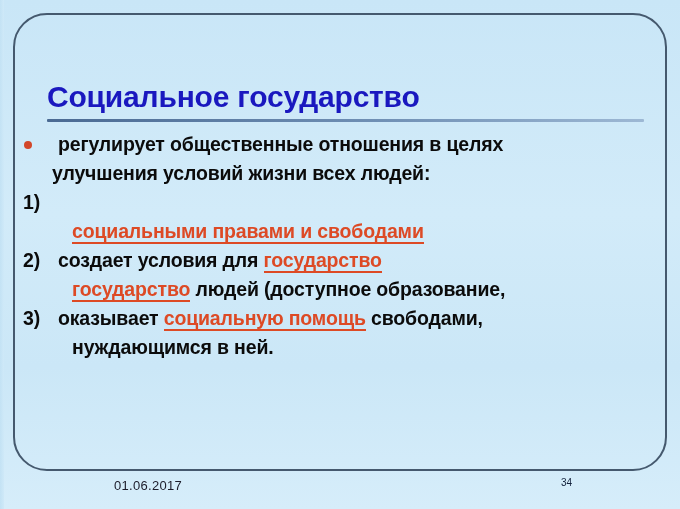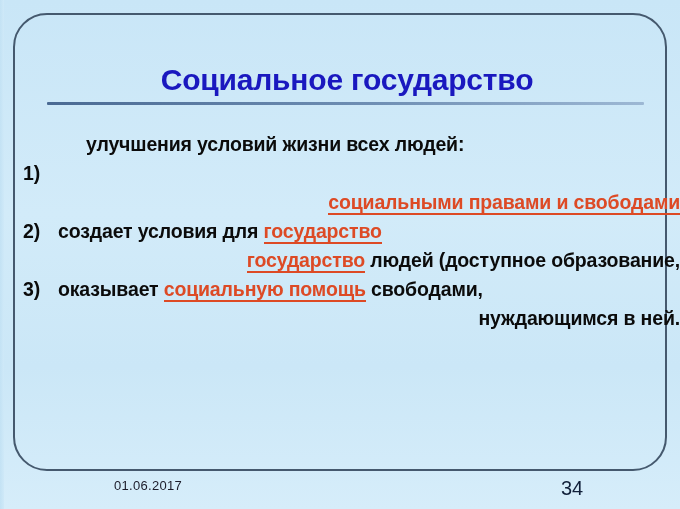--- a/index.html
+++ b/index.html
@@ -42,23 +42,22 @@
     box-sizing: border-box;
     border: 2px solid #45596e;
     border-radius: 34px;
     background: transparent;
   }
 
   
   .title-block {
     position: absolute;
     left: 47px;
-    top: 64px;
+    top: 81px;
     width: 600px;
-    text-align: center;
   }
   .title {
     margin: 0;
     font-size: 30px;
     font-weight: bold;
     color: #1a18bf;
     letter-spacing: -0.2px;
     line-height: 1.05;
     white-space: nowrap;
   }
@@ -96,39 +95,38 @@
   .bullet-dot {
     position: absolute;
     left: 24px;
     top: 11px;
     width: 8px;
     height: 8px;
     border-radius: 50%;
     background: #d2472a;
   }
   .bullet-cont {
-    padding-left: 86px;
+    padding-left: 52px;
   }
 
   
   .num-row {
     position: relative;
     padding-left: 58px;
   }
   .num {
     position: absolute;
     left: 23px;
     top: 0;
     font-size: 19.5px;
     font-weight: bold;
     color: #0b0b0b;
   }
   .num-cont {
     padding-left: 72px;
-    text-align: right;
   }
 
   .hl {
     color: #dd4a25;
     border-bottom: 2px solid #dd4a25;
     padding-bottom: 0px;
   }
 
   
   .footer-date {
@@ -138,39 +136,43 @@
     font-size: 13px;
     font-weight: normal;
     color: #1c1c2a;
     letter-spacing: 0.3px;
     margin-left: 17px;
   }
   .footer-page {
     position: absolute;
     left: 561px;
     top: 477px;
-    font-size: 20px;
+    font-size: 10px;
     font-weight: normal;
     color: #11203a;
   }
 </style>
 </head>
 <body>
 
 <div id="slide">
 
   <div class="frame"></div>
 
   <div class="title-block">
     <h1 class="title">Социальное государство</h1>
     <div class="title-rule"></div>
   </div>
 
   <div class="body">
 
+    <div class="line bullet-row">
+      <span class="bullet-dot"></span>
+      <span>регулирует общественные отношения в целях</span>
+    </div>
     <div class="line bullet-cont">
       <span>улучшения условий жизни всех людей:</span>
     </div>
 
     <div class="line num-row">
       <span class="num">1)</span>
     </div>
     <div class="line num-cont">
       <span class="hl">социальными правами и свободами</span>
     </div>

